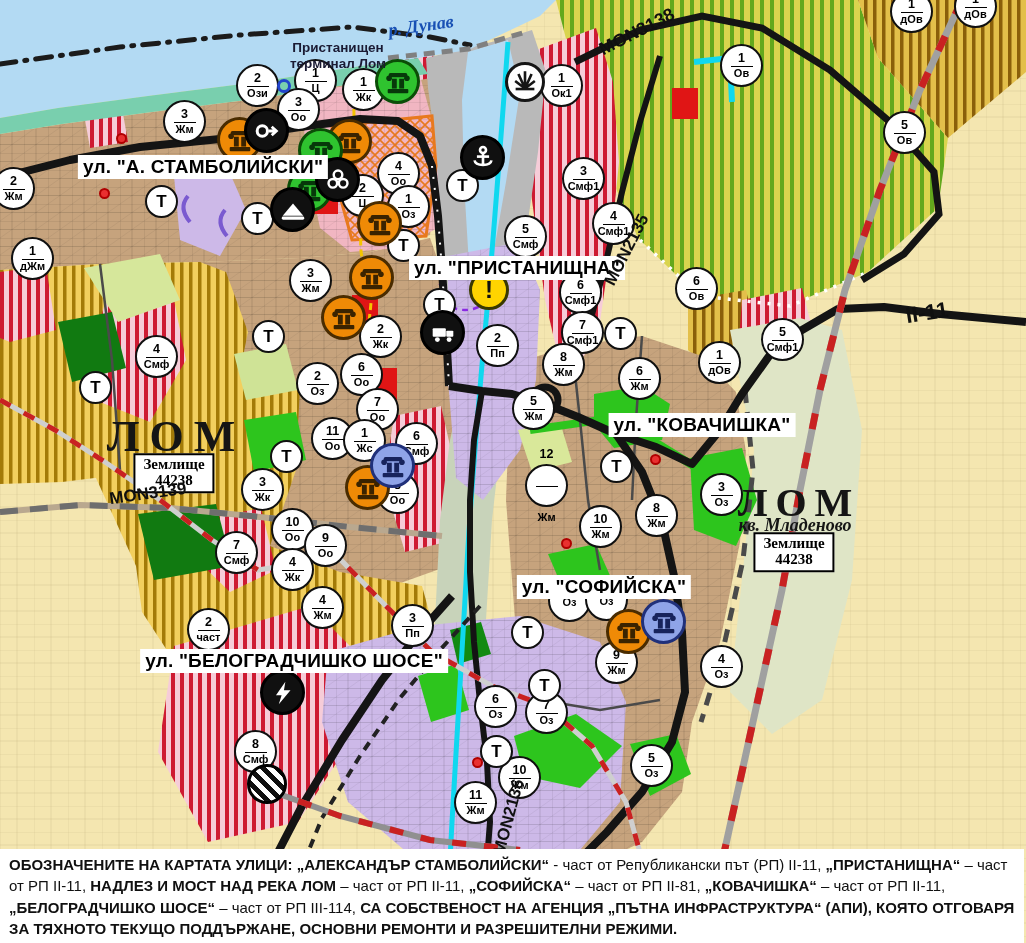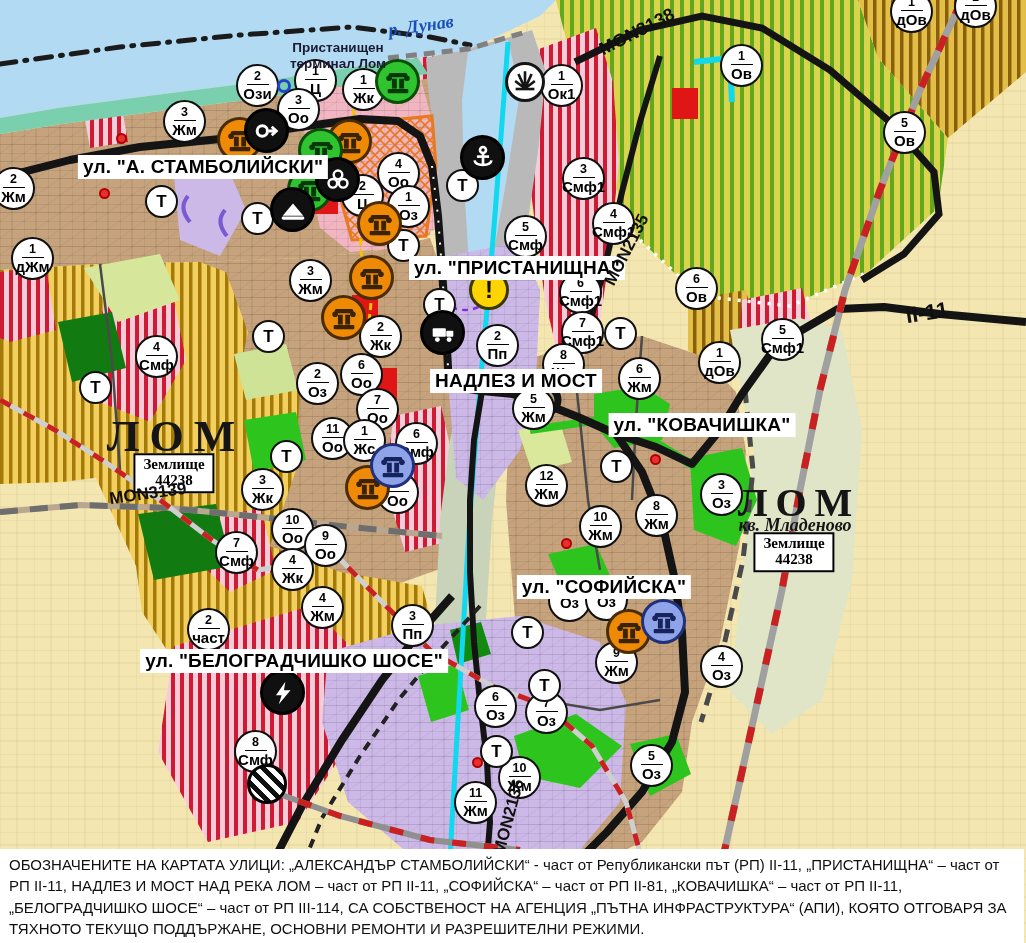--- a/index.html
+++ b/index.html
@@ -8,21 +8,21 @@
   #base{position:absolute;left:0;top:0;z-index:1;}
   .layer{position:absolute;left:0;top:0;width:100%;height:100%;}
   #markers{z-index:30;} #icons{z-index:32;} #labels{z-index:40;} #citylab{z-index:25;}
 
   .zmarker{position:absolute;width:43px;height:43px;margin:-22px 0 0 -22px;background:#fff;
     border:2.5px solid #101010;border-radius:50%;box-sizing:border-box;display:flex;
     flex-direction:column;align-items:center;justify-content:center;line-height:1;
     font-weight:bold;color:#000;}
   .zmarker .num{font-size:12.5px;}
   .zmarker .bar{width:22px;border-top:1.6px solid #000;margin:1.5px 0;}
-  .zmarker .code{font-size:15px;}
+  .zmarker .code{font-size:11px;}
   .tmarker{position:absolute;width:33px;height:33px;margin:-17px 0 0 -17px;background:#fff;
     border:2.5px solid #101010;border-radius:50%;box-sizing:border-box;display:flex;
     align-items:center;justify-content:center;font-weight:bold;font-size:17px;color:#000;}
   .imarker{position:absolute;width:45px;height:45px;margin:-23px 0 0 -23px;border-radius:50%;
     box-sizing:border-box;display:flex;align-items:center;justify-content:center;}
   .imarker svg{width:30px;height:30px;}
   .imarker.small{width:40px;height:40px;margin:-20px 0 0 -20px;}
   .imarker.rail{background:repeating-linear-gradient(45deg,#101010 0 5px,#ffffff 5px 10px);}
   .imarker .bang{font-weight:bold;font-size:24px;color:#101010;}
   .streetlabel{position:absolute;transform:translate(-50%,-50%);background:#fff;color:#000;
@@ -32,21 +32,21 @@
     font-weight:bold;color:#151515;}
   .plotbox{position:absolute;transform:translate(-50%,-50%);background:#fff;border:2px solid #000;
     font-family:"Liberation Serif",serif;font-weight:bold;font-size:15px;line-height:1.05;
     text-align:center;padding:2px 8px;white-space:nowrap;color:#000;}
   .rdot{position:absolute;width:11px;height:11px;margin:-5.5px 0 0 -5.5px;border-radius:50%;
     background:#e93030;border:2px solid #b00000;box-sizing:border-box;}
   .bluering{position:absolute;width:14px;height:14px;margin:-7px 0 0 -7px;border-radius:50%;
     background:transparent;border:3.5px solid #2244cc;box-sizing:border-box;}
   #note{position:absolute;left:0;top:849px;width:1006px;z-index:50;background:#fff;
     padding:5px 9px 8px 9px;font-size:15px;line-height:1.42;color:#101010;}
-  #note .b{font-weight:normal;}
+  #note .b{font-weight:bold;}
 </style>
 </head>
 <body>
 
 <div id="stage">
   <svg id="base" width="1026" height="943" viewBox="0 0 1026 943">
     <defs>
       <pattern id="gold" width="9" height="9" patternUnits="userSpaceOnUse">
         <rect width="9" height="9" fill="#f2cf5e"></rect>
           <rect width="3.5" height="9" fill="#a37a08"></rect>
@@ -365,21 +365,21 @@
       <div class="zmarker" style="left: 640px; top: 379px;">
         <div class="num">6</div>
         <div class="bar"></div>
         <div class="code">Жм</div>
       </div>
       <div class="zmarker" style="left: 534px; top: 409px;">
         <div class="num">5</div>
         <div class="bar"></div>
         <div class="code">Жм</div>
       </div>
-      <div class="zmarker" style="left: 547px; top: 486px;">
+      <div class="zmarker" style="left: 547px; top: 486px; gap: 24px;">
         <div class="num">12</div>
         <div class="bar"></div>
         <div class="code">Жм</div>
       </div>
       <div class="zmarker" style="left: 601px; top: 527px;">
         <div class="num">10</div>
         <div class="bar"></div>
         <div class="code">Жм</div>
       </div>
       <div class="zmarker" style="left: 657px; top: 516px;">
@@ -712,21 +712,20 @@
       <div class="rdot" style="left: 121px; top: 138px;"></div>
       <div class="rdot" style="left: 104px; top: 193px;"></div>
       <div class="rdot" style="left: 655px; top: 459px;"></div>
       <div class="rdot" style="left: 566px; top: 543px;"></div>
       <div class="rdot" style="left: 477px; top: 762px;"></div>
       <div class="bluering" style="left: 284px; top: 86px;"></div>
     </div>
   <div id="labels" class="layer">
       <div class="streetlabel" style="left: 203px; top: 167px;">ул. "А. СТАМБОЛИЙСКИ"</div>
       <div class="streetlabel" style="left: 517px; top: 268px;">ул. "ПРИСТАНИЩНА"</div>
-      <div class="streetlabel" style="left: 516px; top: 381px;">НАДЛЕЗ И МОСТ</div>
       <div class="streetlabel" style="left: 702px; top: 425px;">ул. "КОВАЧИШКА"</div>
       <div class="streetlabel" style="left: 604px; top: 587px;">ул. "СОФИЙСКА"</div>
       <div class="streetlabel" style="left: 294px; top: 661px;">ул. "БЕЛОГРАДЧИШКО ШОСЕ"</div>
       <div class="roadlabel" style="left: 637px; top: 32px; font-size: 18px; transform: translate(-50%, -50%) rotate(-27deg);">MON3138</div>
       <div class="roadlabel" style="left: 627px; top: 250px; font-size: 17px; transform: translate(-50%, -50%) rotate(-63deg);">MON2135</div>
       <div class="roadlabel" style="left: 148px; top: 494px; font-size: 17px; transform: translate(-50%, -50%) rotate(-8deg);">MON3139</div>
       <div class="roadlabel" style="left: 509px; top: 817px; font-size: 17px; transform: translate(-50%, -50%) rotate(-75deg);">MON2136</div>
       <div class="roadlabel" style="left: 927px; top: 313px; font-size: 22px; transform: translate(-50%, -50%) rotate(-9deg);">II-11</div>
       <div class="roadlabel" style="left: 421px; top: 26px; color: rgb(24, 80, 180); font-family: &quot;Liberation Serif&quot;, serif; font-style: italic; font-size: 18px; transform: translate(-50%, -50%) rotate(-8deg);">р. Дунав</div>
       <div class="roadlabel" style="left: 338px; top: 56px; color: rgb(26, 26, 51); font-size: 13.5px; text-align: center; line-height: 1.15; transform: translate(-50%, -50%);">

